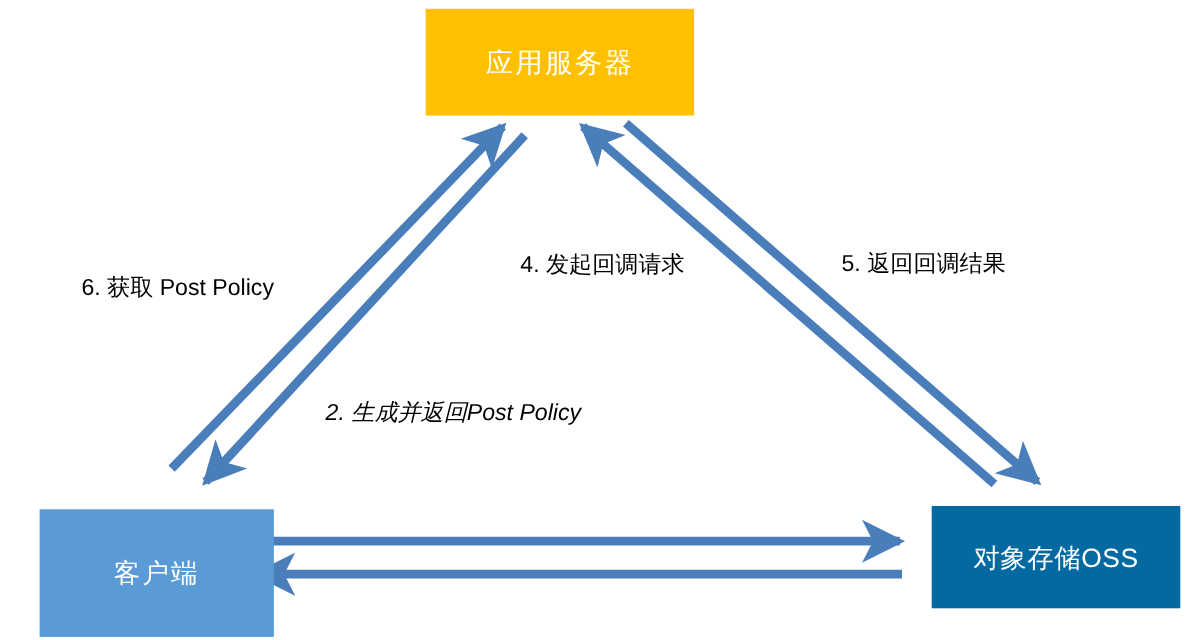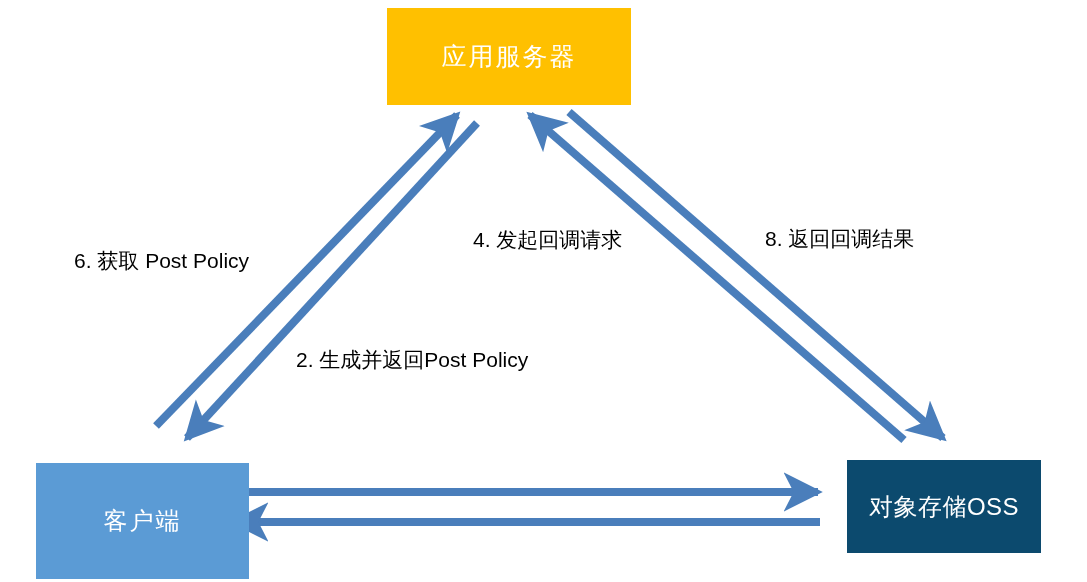--- a/index.html
+++ b/index.html
@@ -59,38 +59,38 @@
     background: #5B9BD5;
     margin-left: 25px;
   }
   #node-client .node-label {
     font-size: 24px;
     letter-spacing: 2px;
   }
   #node-oss {
     left: 847px;
     top: 460px;
-    width: 194px;
+    width: 226px;
     height: 93px;
-    background: #0c4a6e;
+    background: #0369a1;
   }
   #node-oss .node-label {
     font-size: 24px;
     letter-spacing: 0.5px;
   }
   .edge-label {
     position: absolute;
     color: #000000;
     font-size: 21px;
     white-space: nowrap;
     z-index: 4;
     font-family: "Liberation Sans", "DejaVu Sans", sans-serif;
   }
   #label-1 { left: 74px;  top: 247px; }
-  #label-2 { left: 296px; top: 346px; }
+  #label-2 { left: 296px; top: 361px; font-style: italic; }
   #label-3 { left: 391px; top: 451px; }
   #label-4 { left: 473px; top: 226px; }
   #label-5 { left: 765px; top: 225px; }
   #label-6 { left: 434px; top: 548px; }
 </style>
 </head>
 <body>
 
 <div id="canvas">
 
@@ -122,15 +122,15 @@
     <span class="node-label">客户端</span>
   </div>
 
   <div class="node" id="node-oss">
     <span class="node-label">对象存储OSS</span>
   </div>
 
   <div class="edge-label" id="label-1">6. 获取 Post Policy</div>
   <div class="edge-label" id="label-2">2. 生成并返回Post Policy</div>
   <div class="edge-label" id="label-4">4. 发起回调请求</div>
-  <div class="edge-label" id="label-5">8. 返回回调结果</div>
+  <div class="edge-label" id="label-5">5. 返回回调结果</div>
 
 </div>
 
 </body></html>

